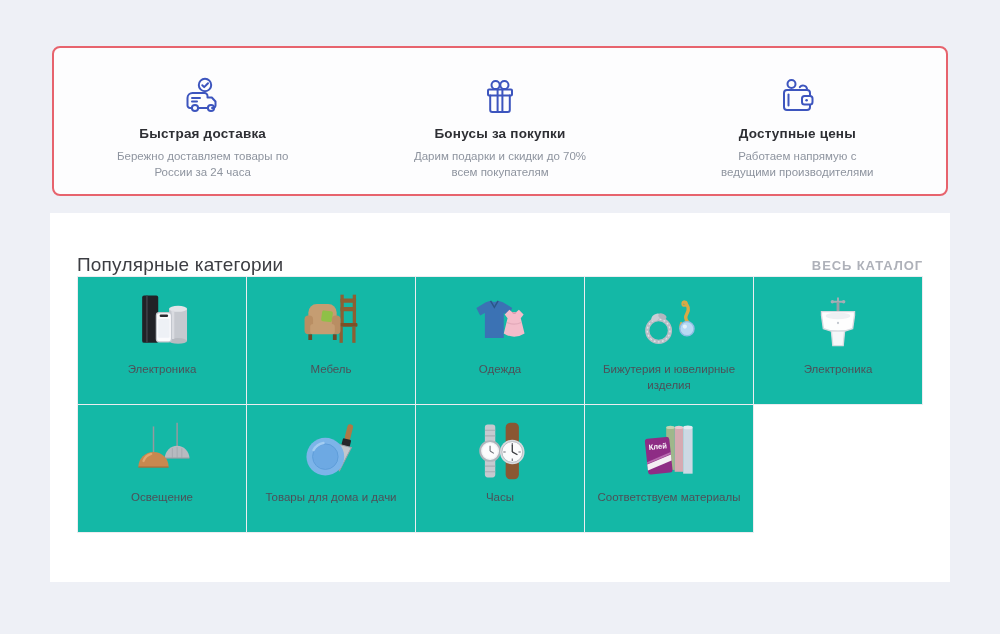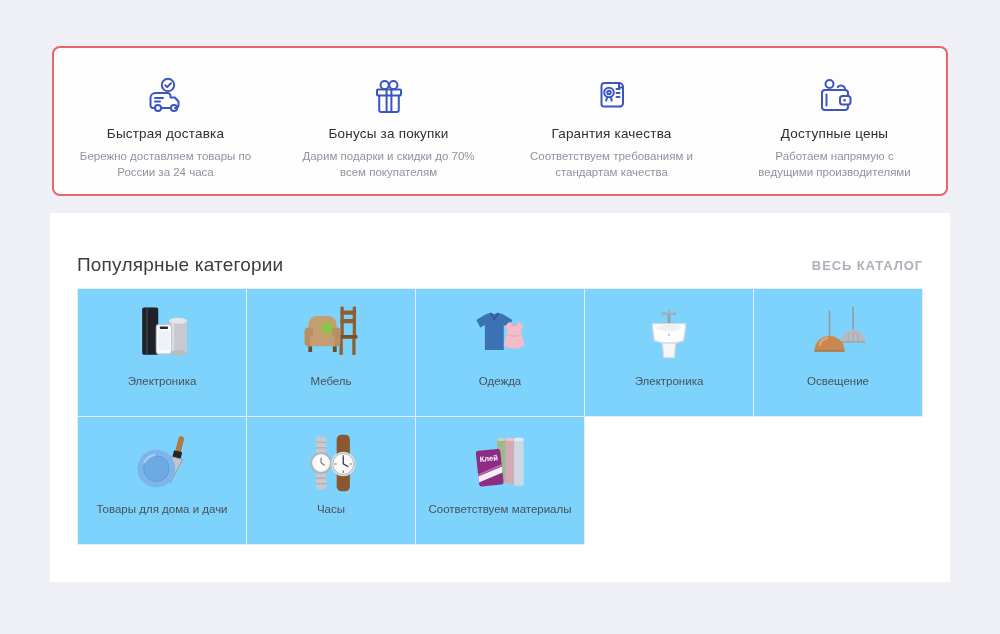--- a/index.html
+++ b/index.html
@@ -11,37 +11,37 @@
 
   
   .features-box{
     position:absolute;left:52px;top:46px;width:896px;height:150px;
     box-sizing:border-box;background:#fdfdfe;
     border:2px solid #e7636d;border-radius:8px;
     display:flex;align-items:flex-start;padding-top:29px;
   }
   .feature{flex:1;display:flex;flex-direction:column;align-items:center;text-align:center;min-width:0;}
   .f-icon{height:40px;display:flex;align-items:flex-end;justify-content:center;margin-bottom:9px;}
-  .f-title{font-size:13.5px;font-weight:400;color:#2e2f34;letter-spacing:.2px;}
+  .f-title{font-size:13.5px;font-weight:700;color:#2e2f34;letter-spacing:.2px;}
   .f-desc{margin-top:7px;font-size:11.5px;line-height:1.42;color:#8e949f;padding:0 16px;max-width:176px;}
 
   
   .categories{
     position:absolute;left:50px;top:213px;width:900px;height:369px;
     background:#ffffff;box-sizing:border-box;padding:41px 27px 0;
   }
-  .cat-header{display:flex;justify-content:space-between;align-items:center;margin-bottom:12px;}
+  .cat-header{display:flex;justify-content:space-between;align-items:center;margin-bottom:0;}
   .cat-title{font-size:19px;font-weight:500;color:#3c3d42;letter-spacing:.2px;}
   .catalog-link{font-size:13px;font-weight:700;color:#aeb1b9;letter-spacing:.9px;cursor:pointer;text-transform:uppercase;}
   .grid{
     display:grid;grid-template-columns:repeat(5,1fr);
     border-top:1px solid #ececf0;border-left:1px solid #ececf0;
   }
   .card{
-    height:128px;box-sizing:border-box;background:#7dd3fc;cursor:pointer;
+    height:128px;box-sizing:border-box;background:#14b8a6;cursor:pointer;
     border-right:1px solid #ececf0;border-bottom:1px solid #ececf0;
     display:flex;flex-direction:column;align-items:center;padding-top:13px;
   }
   .card-img{width:72px;height:66px;display:flex;align-items:center;justify-content:center;}
   .card-label{margin-top:6px;font-size:11.5px;color:#4d5058;text-align:center;line-height:1.35;padding:0 12px;}
 </style>
 </head>
 <body>
 
 <div class="page">
@@ -76,37 +76,20 @@
             <rect x="10" y="12.4" width="24" height="6" rx="1"></rect>
             <path d="M12.2 18.4 V33 a2 2 0 0 0 2 2 h15.6 a2 2 0 0 0 2 -2 V18.4"></path>
             <path d="M19.6 12.4 V35 M24.4 12.4 V35"></path>
           </g>
         </svg>
       </div>
       <div class="f-title">Бонусы за покупки</div>
       <div class="f-desc">Дарим подарки и скидки до 70% всем покупателям</div>
     </div>
 
-    <div class="feature">
-      <div class="f-icon">
-        <svg viewBox="0 0 44 40" width="44" height="40">
-          <g fill="none" stroke="#3d55be" stroke-width="2" stroke-linecap="round" stroke-linejoin="round">
-            <path d="M30 29.5 H14 a2.5 2.5 0 0 1 -2.5 -2.5 V9 a3 3 0 0 1 3 -3 H29"></path>
-            <path d="M29 6 a4 4 0 0 1 4 4 V26.5 a3 3 0 0 1 -3 3"></path>
-            <path d="M29 6 v4.5 h4"></path>
-            <circle cx="19" cy="15.5" r="4.8"></circle>
-            <circle cx="19" cy="15.5" r="1.7"></circle>
-            <path d="M17.3 19.8 L16.2 23.6 M20.7 19.8 L21.8 23.6"></path>
-            <path d="M26.5 12 h3 M26.5 16 h3 M26.5 20 h3"></path>
-          </g>
-        </svg>
-      </div>
-      <div class="f-title">Гарантия качества</div>
-      <div class="f-desc">Соответствуем требованиям и стандартам качества</div>
-    </div>
 
     <div class="feature">
       <div class="f-icon">
         <svg viewBox="0 0 44 40" width="44" height="40">
           <g fill="none" stroke="#3d55be" stroke-width="2" stroke-linecap="round" stroke-linejoin="round">
             <circle cx="16.5" cy="7" r="4"></circle>
             <path d="M24.8 10.2 a4 4 0 0 1 7.2 1.6"></path>
             <rect x="9" y="13" width="26" height="20" rx="3"></rect>
             <path d="M13.5 17.5 V28.5"></path>
             <rect x="27" y="19" width="10.5" height="8.5" rx="2.5" fill="#fdfdfe"></rect>
@@ -174,20 +157,36 @@
             <path d="M21 14 L11 20 L15 28 L20 25.5 V52 H40 V25.5 L45 28 L49 20 L39 14 L34 12.5 A6 4 0 0 1 26 12.5 Z" fill="#3b72b4"></path>
             <path d="M26 12.5 L30 19.5 L34 12.5" fill="none" stroke="#2b5688" stroke-width="1.5"></path>
             <path d="M46 22 L41 27 L44 31 L40 47 Q51 54 62 47 L58 31 L61 27 L56 22 L53 24.5 L49 24.5 Z" fill="#f3bcca"></path>
             <path d="M49 24.5 q2.5 3 4 0" stroke="#d897ab" fill="none" stroke-width="1.2"></path>
             <path d="M43.5 35.5 q7.5 3.5 15 0" stroke="#e2a9b9" stroke-width="1.2" fill="none"></path>
           </svg>
         </div>
         <div class="card-label">Одежда</div>
       </div>
 
+      <div class="card">
+        <div class="card-img">
+          <svg viewBox="0 0 72 72" width="68" height="68">
+            <circle cx="25" cy="44" r="12" fill="none" stroke="#b9bdc6" stroke-width="4.5"></circle>
+            <circle cx="25" cy="44" r="12" fill="none" stroke="#e1e3e8" stroke-width="1.4" stroke-dasharray="2 2.4"></circle>
+            <ellipse cx="22" cy="30" rx="5.5" ry="3.2" fill="#c9cdd5" transform="rotate(-35 22 30)"></ellipse>
+            <ellipse cx="29" cy="29" rx="4.5" ry="2.8" fill="#b2b6bf" transform="rotate(25 29 29)"></ellipse>
+            <path d="M52 14 q7 5 3 12 q-3 5 1 9" fill="none" stroke="#d9a945" stroke-width="3.5" stroke-linecap="round"></path>
+            <circle cx="52.5" cy="15.5" r="2.4" fill="none" stroke="#d9a945" stroke-width="2"></circle>
+            <path d="M49 36 q-2.5 5.5 2 10" stroke="#d9a945" stroke-width="2.5" fill="none" stroke-linecap="round"></path>
+            <circle cx="55" cy="42" r="7.5" fill="#b8d9f3" stroke="#8fbde4" stroke-width="1.5"></circle>
+            <circle cx="52.8" cy="39.8" r="2.2" fill="#e3f2fc"></circle>
+          </svg>
+        </div>
+        <div class="card-label">Бижутерия и ювелирные изделия</div>
+      </div>
 
       <div class="card">
         <div class="card-img">
           <svg viewBox="0 0 72 72" width="68" height="68">
             <path d="M30 13.5 h12 M36 9 v4.5" stroke="#a8adb5" stroke-width="2" fill="none"></path>
             <circle cx="30" cy="13.5" r="1.8" fill="#a8adb5"></circle>
             <circle cx="42" cy="13.5" r="1.8" fill="#a8adb5"></circle>
             <rect x="34.5" y="14" width="3" height="10" fill="#9aa0a8"></rect>
             <path d="M18.5 24 H53.5 V28 L51.5 42 Q36 48.5 20.5 42 L18.5 28 Z" fill="#fefefe" stroke="#d5d8de" stroke-width="1.4"></path>
             <ellipse cx="36" cy="28.5" rx="13" ry="3.5" fill="#eef0f3"></ellipse>

